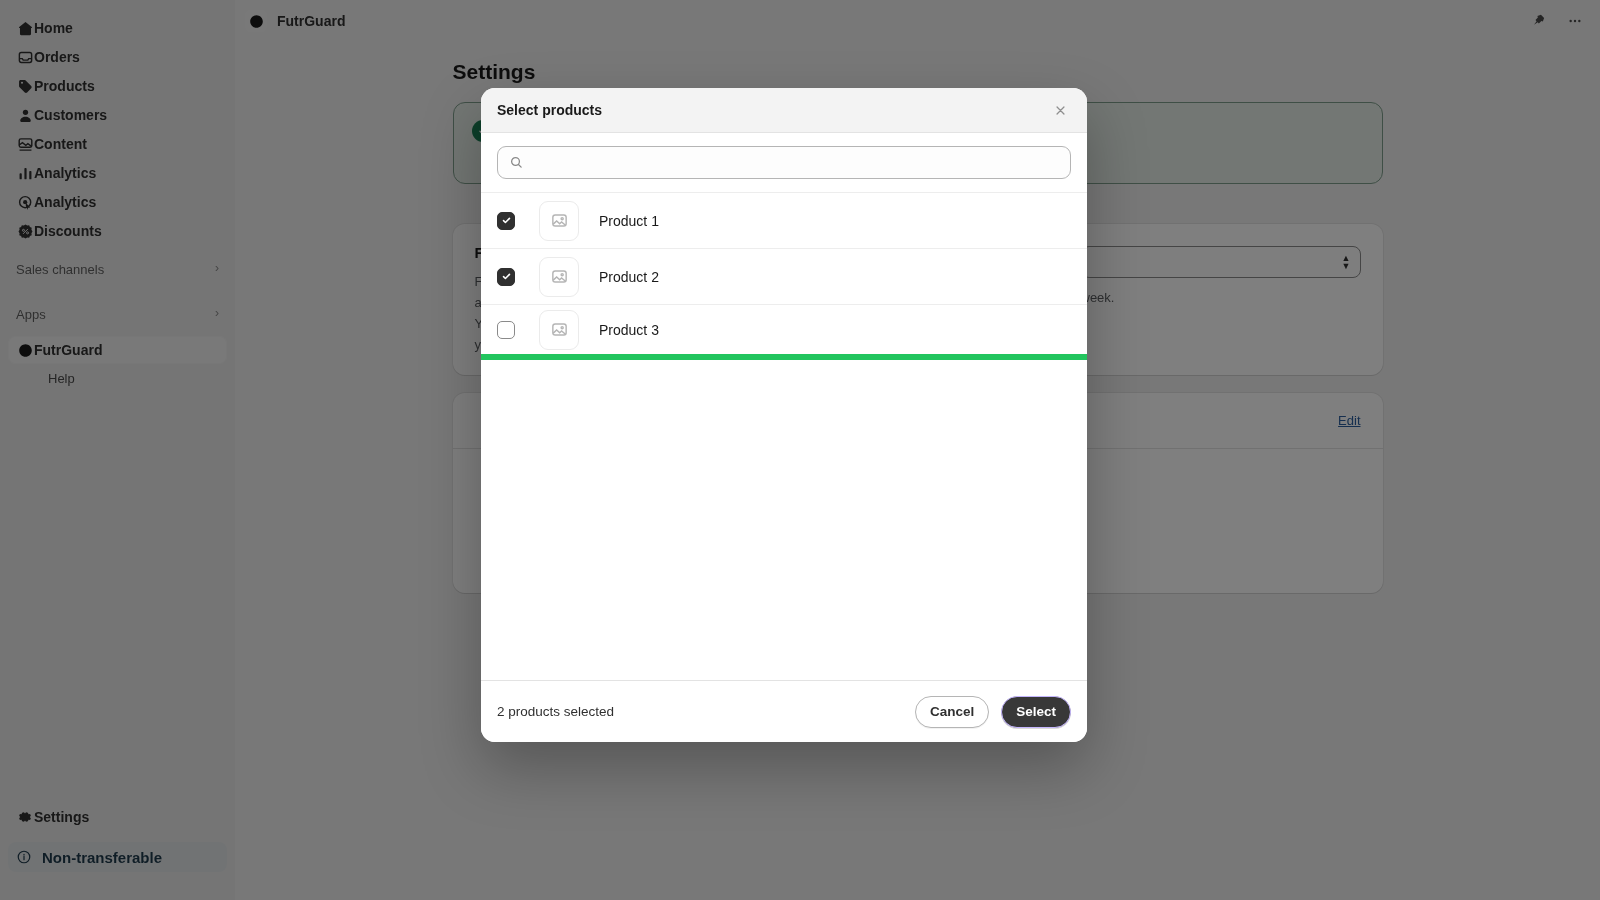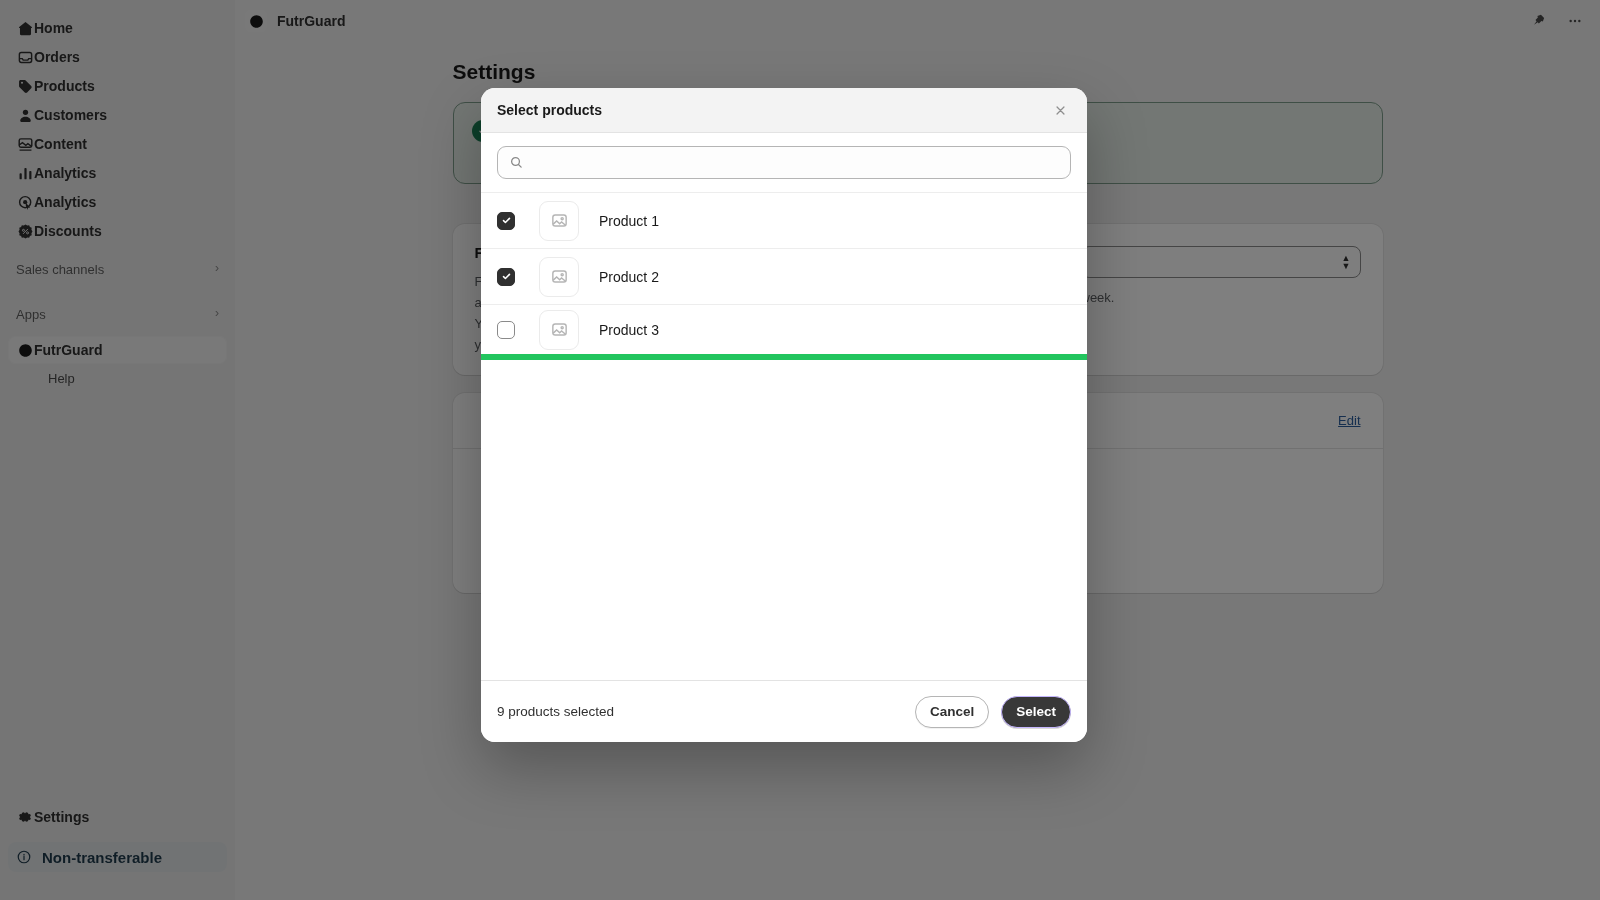--- a/index.html
+++ b/index.html
@@ -475,18 +475,18 @@
             <circle cx="12.8" cy="8.1" r="1.1"></circle>
             <path d="m3.4 13.8 3.6-3.4 3.2 3 2-1.8 4.4 3.6"></path>
           </svg>
       </span>
       <span class="pname">Product 3</span>
     </div>
 
   </div>
 
   <div id="modal-footer">
-    <span id="selected-count">9 products selected</span>
+    <span id="selected-count">2 products selected</span>
     <button class="btn btn-secondary">Cancel</button>
     <button class="btn btn-primary">Select</button>
   </div>
 
 </div>
 
 </body></html>

